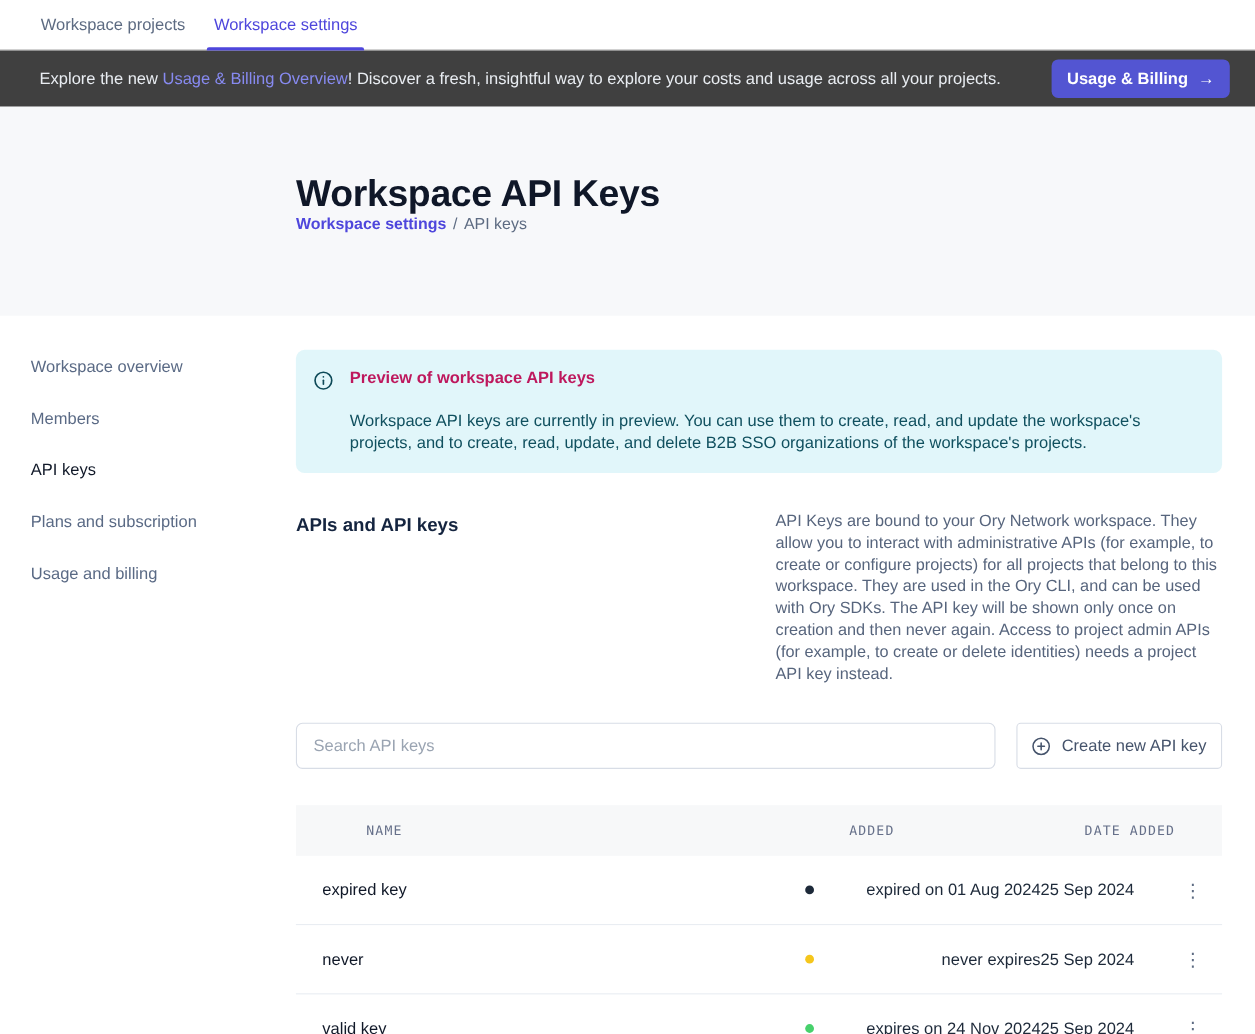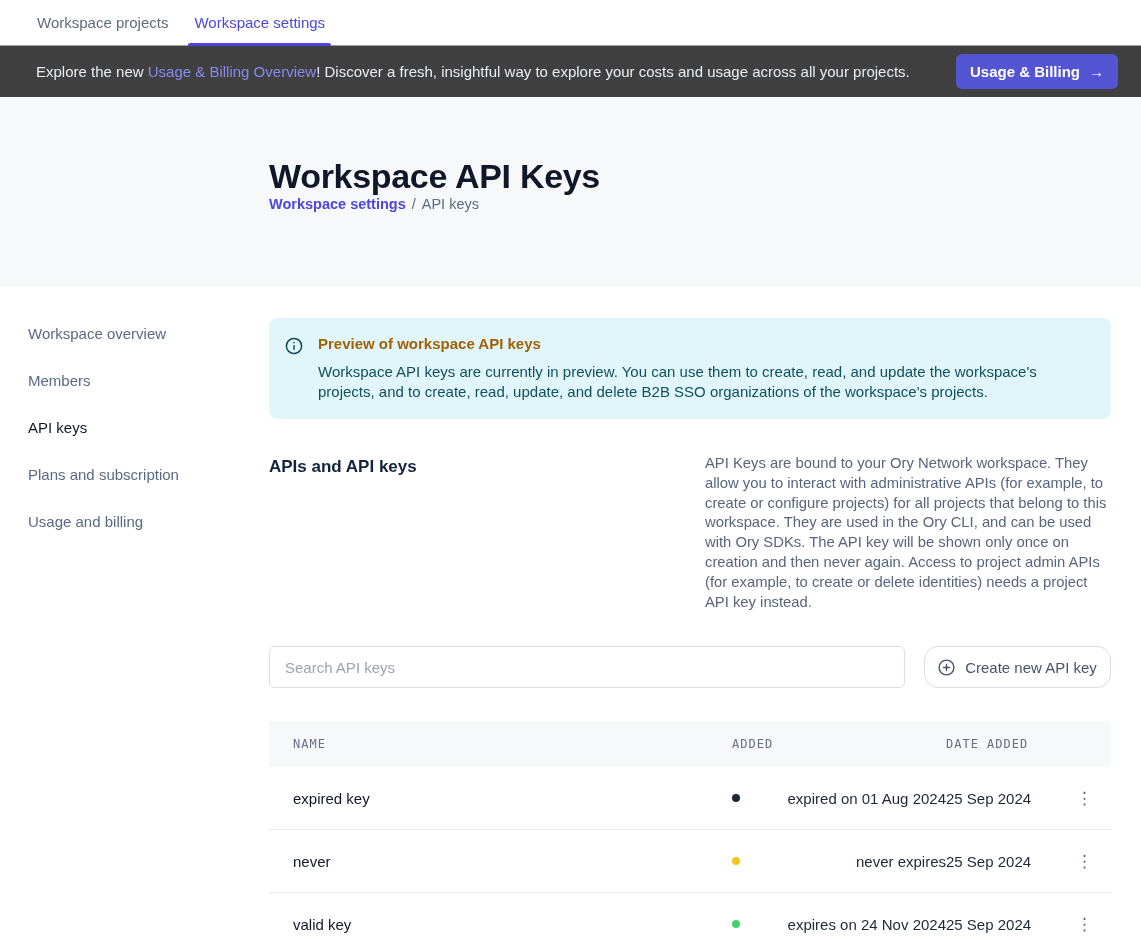--- a/index.html
+++ b/index.html
@@ -37,44 +37,44 @@
   .sidebar { width:269px; padding:33px 0 0 28px; flex-shrink:0; }
   .side-item { font-size:15px; color:#5a6a85; margin-bottom:20px; line-height:1;
     padding:6px 0; cursor:pointer; }
   .side-item.active { color:#101828; font-weight:500; }
   .content { width:842px; padding-top:31px; }
 
   
   .callout { background:#e1f6fa; border-radius:8px; padding:17px 24px 17px 16px;
     display:flex; gap:15px; }
   .callout-icon { flex-shrink:0; margin-top:2px; }
-  .callout-title { font-size:15px; font-weight:700; color:#a16207; margin-bottom:10px; }
+  .callout-title { font-size:15px; font-weight:700; color:#be185d; margin-bottom:21px; }
   .callout-body { font-size:15px; color:#10505f; line-height:20px; }
 
   
   .section { display:flex; margin-top:35px; justify-content:space-between; }
   .section-title { font-size:17px; font-weight:700; color:#14243f; padding-top:3px;text-align:center; }
   .section-desc { width:406px; font-size:14.8px; color:#57657d; line-height:19.8px; }
 
   
   .toolbar { display:flex; margin-top:34px; gap:19px; }
   .search-input { width:636px; height:42px; border:1px solid #d8dde6; border-radius:6px;
     padding:0 15px; font-size:15px; color:#101828; font-family:inherit; outline:none; }
   .search-input::placeholder { color:#9aa4b2; }
   .create-btn { flex:1; height:42px; background:#ffffff; border:1px solid #d8dde6;
-    border-radius:14px; display:flex; align-items:center; justify-content:center; gap:10px;
+    border-radius:4px; display:flex; align-items:center; justify-content:center; gap:10px;
     font-size:15px; color:#45536b; cursor:pointer; font-family:inherit; }
 
   
   .table { margin-top:33px; }
   .t-head { height:46px; background:#f7f8f9; display:grid;
     grid-template-columns:439px 214px 1fr 30px; align-items:center;
     padding:0 12px 0 24px; }
   .t-head span { font-family:"DejaVu Sans Mono", monospace; font-size:12px;
-    letter-spacing:1px; color:#66708a; }
+    letter-spacing:1px; color:#66708a;margin-left:40px; }
   .t-row { height:63px; display:grid; grid-template-columns:439px 214px 1fr 30px;
     align-items:center; padding:0 12px 0 24px; border-bottom:1px solid #e9edf2; }
   .cell-name { font-size:15px; color:#101828; }
   .cell-status { display:flex; align-items:center; gap:9px; font-size:15px; color:#1d2939;justify-content:space-between; }
   .dot { width:8px; height:8px; border-radius:50%; flex-shrink:0; }
   .cell-date { font-size:15px; color:#1d2939; }
   .kebab { background:none; border:none; cursor:pointer; color:#5d6b82; font-size:17px;
     line-height:1; padding:4px 6px; justify-self:end; font-family:inherit; }
 </style>
 </head>

